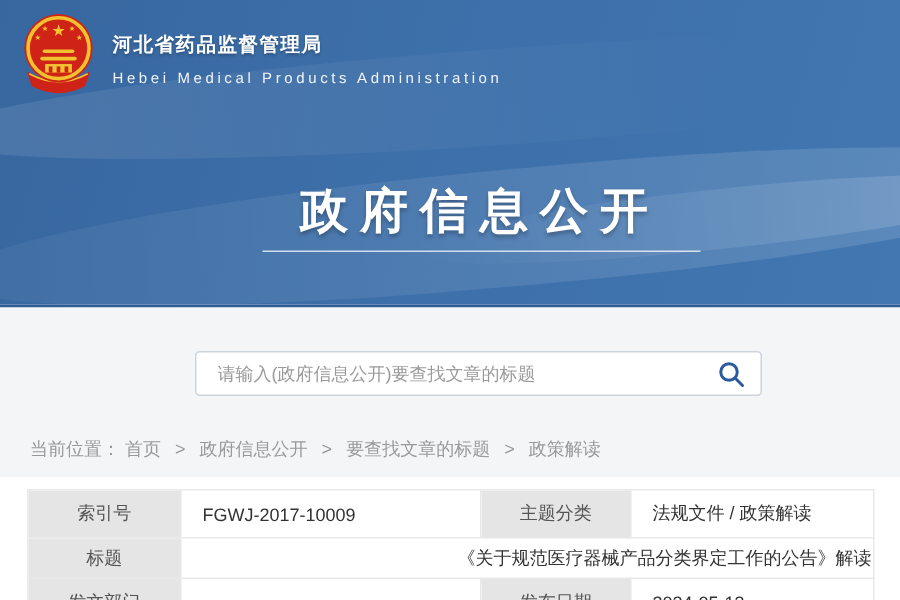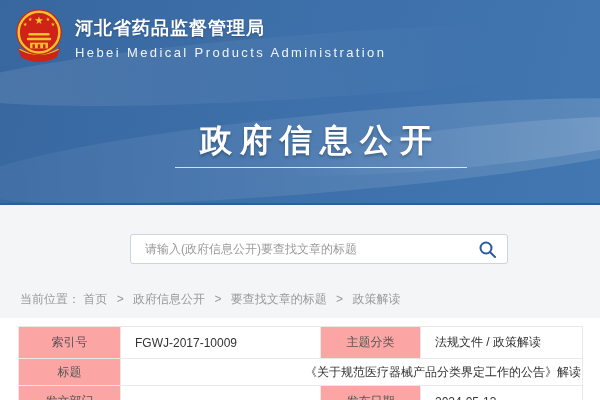--- a/index.html
+++ b/index.html
@@ -15,23 +15,23 @@
       transform:rotate(-4deg);}
   .s2{left:-6%;bottom:6%;width:125%;height:78px;border-radius:55% 45% 50% 50%;
       background:linear-gradient(90deg,rgba(255,255,255,.04),rgba(255,255,255,.15));
       transform:rotate(-5deg);}
   .s3{right:-15%;bottom:18%;width:70%;height:40px;border-radius:50%;
       background:linear-gradient(90deg,rgba(255,255,255,0),rgba(255,255,255,.18));
       transform:rotate(-6deg);}
   .brand{position:absolute;top:8px;left:13px;display:flex;align-items:center;cursor:pointer;}
   .emblem{width:52px;height:58px;flex:0 0 auto;}
   .brand-text{margin-left:10px;}
-  .brand-cn{color:#fff;font-size:18px;font-weight:bold;letter-spacing:1px;
+  .brand-cn{color:#fff;font-size:13px;font-weight:bold;letter-spacing:1px;
             text-shadow:0 1px 2px rgba(0,0,0,.25);line-height:26px;}
-  .brand-en{color:rgba(255,255,255,.92);font-size:13px;letter-spacing:2.4px;margin-top:4px;}
+  .brand-en{color:rgba(255,255,255,.92);font-size:10px;letter-spacing:2.4px;margin-top:4px;}
   .banner-title{position:absolute;top:119px;left:40px;width:560px;text-align:center;
                 color:#fff;font-size:32px;font-weight:bold;letter-spacing:8px;
                 text-shadow:0 2px 3px rgba(0,0,0,.28);}
   .banner-underline{position:absolute;top:167px;left:175px;width:292px;height:1px;
                     background:rgba(255,255,255,.75);}
   
   .below{position:absolute;top:205px;left:0;width:600px;height:195px;background:#f4f5f7;}
   .search-box{position:absolute;top:234px;left:130px;width:378px;height:30px;
               background:#fff;border:1px solid #ccd4de;border-radius:3px;
               display:flex;align-items:center;box-sizing:border-box;padding:0 8px 0 12px;}
@@ -40,21 +40,21 @@
   .search-input::placeholder{color:#9a9a9a;}
   .search-btn{border:none;background:transparent;padding:2px;cursor:pointer;display:flex;}
   .breadcrumb{position:absolute;top:291px;left:20px;font-size:12px;color:#999;}
   .breadcrumb a{color:#999;text-decoration:none;cursor:pointer;margin-top:20px;}
   .breadcrumb .sep{margin:0 6px;color:#999;}
   
   .content{position:absolute;top:318px;left:0;width:600px;height:82px;background:#fff;}
   .info-table{position:absolute;top:326px;left:18px;width:564px;border-collapse:collapse;
               font-size:12px;background:#fff;table-layout:fixed;}
   .info-table td{border:1px solid #e9e9e9;box-sizing:border-box;}
-  .info-table td.lbl{background:#fca5a5;color:#555;text-align:center;}
+  .info-table td.lbl{background:#e5e5e5;color:#555;text-align:center;}
   .info-table td.val{background:#fff;color:#333;padding-left:14px;}
   .r1 td{height:32px;} .r2 td{height:27px;text-align:right;} .r3 td{height:32px;}
 </style>
 </head>
 <body>
 
 <div class="page">
 
   <div class="hero">
     <div class="swoosh s1"></div>

